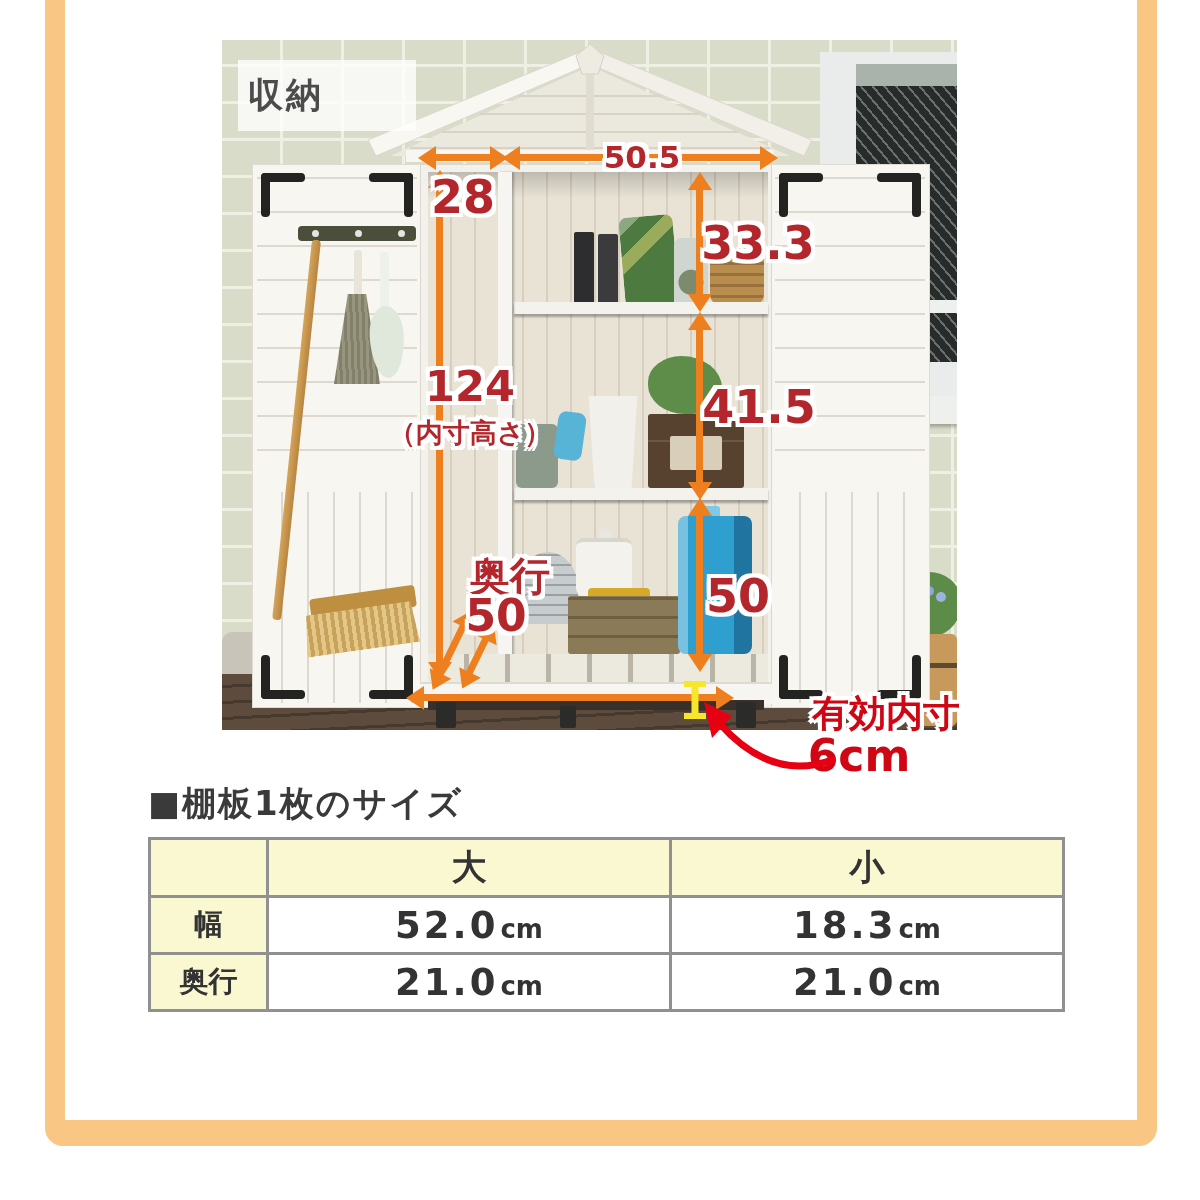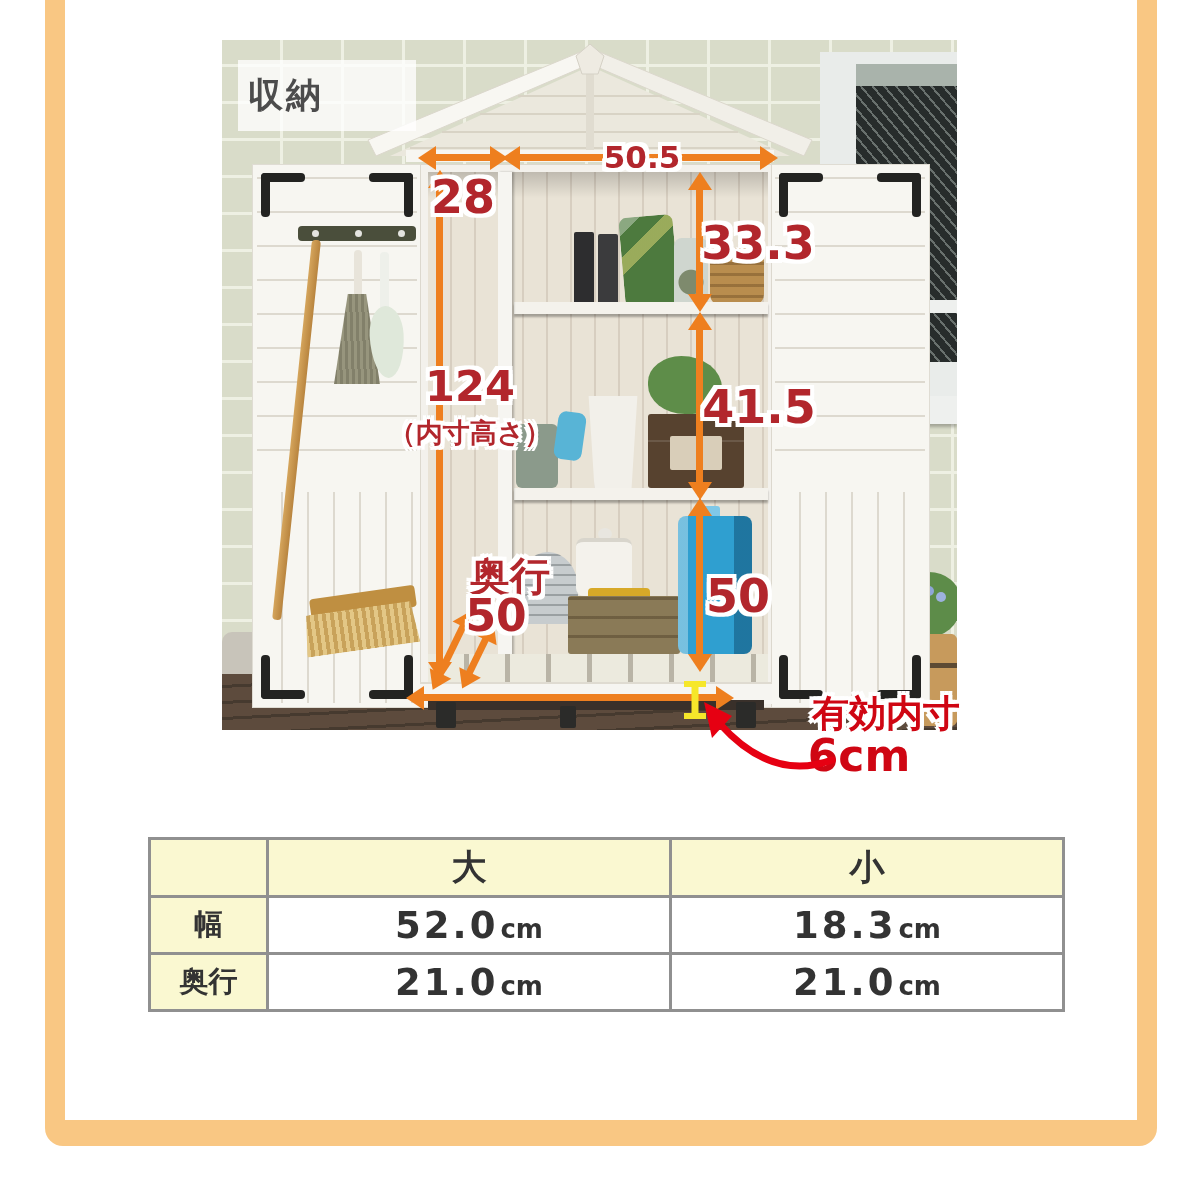--- a/index.html
+++ b/index.html
@@ -228,20 +228,21 @@
       <div class="dim red" style="left:637px;top:716px;font-size:44px;">6cm</div>
 
       <div class="ibeam"></div>
       <svg style="position:absolute;left:468px;top:660px;" width="150" height="76" viewBox="0 0 150 76">
         <path d="M142,60 Q82,82 30,24" fill="none" stroke="#e60012" stroke-width="7" stroke-linecap="round"></path>
         <polygon points="14,2 42,16 22,38" fill="#e60012"></polygon>
       </svg>
     </div>
   </div>
 
+  <div class="sec-title">■棚板1枚のサイズ</div>
 
   <table class="spec">
     <colgroup>
         <col style="width:118px;">
         <col style="width:403px;">
         <col style="width:393px;">
       </colgroup>
     <tbody>
         <tr>
       <th class="hd"></th>

